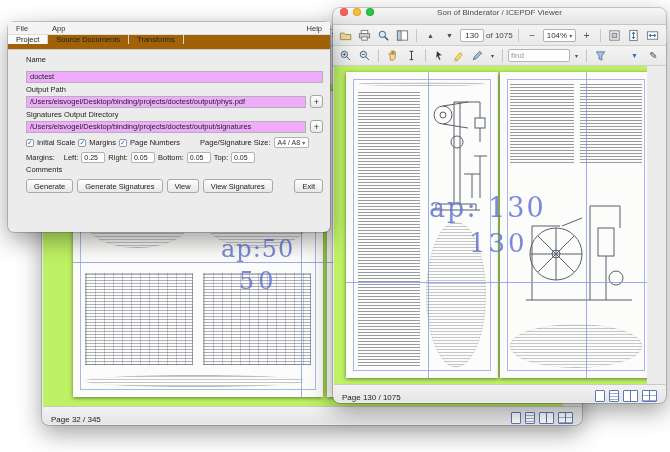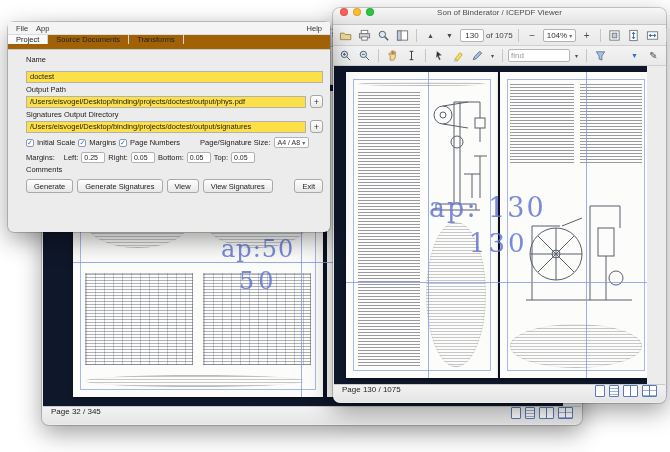--- a/index.html
+++ b/index.html
@@ -22,22 +22,22 @@
 .tbi{width:17px;height:16px;display:flex;align-items:center;justify-content:center;border:1px solid transparent;border-radius:3px;color:#4d4d4d;font-size:8px;flex:0 0 auto}
 .tbi svg{display:block}
 .tbsep{width:1px;height:13px;background:#c6c6c6;margin:0 3px;flex:0 0 auto}
 .tbspacer{flex:1}
 .tbfield{height:13px;background:#fff;border:1px solid #b5b5b5;border-radius:2px;font-size:8px;color:#333;padding:0 2px}
 .pageinput{width:24px;text-align:center}
 .tbtext{font-size:8px;color:#444;white-space:nowrap}
 .zoombox,.selectbox{display:flex;align-items:center;gap:2px;height:13px;border:1px solid #b2b2b2;border-radius:2px;background:#fff;padding:0 3px;font-size:8px;color:#333;white-space:nowrap}
 .findinput{width:62px}
 
-.content{position:absolute;left:1px;right:19px;background:#0f172a;overflow:hidden}
-.statusbar{position:absolute;left:1px;right:1px;bottom:1px;height:18px;background:linear-gradient(#f2f2f2,#e5e5e5);border-top:1px solid #c9c9c9;border-radius:0 0 7px 7px;display:flex;align-items:flex-start;padding:0 8px;font-size:8px;color:#222}
+.content{position:absolute;left:1px;right:19px;background:#bef264;overflow:hidden}
+.statusbar{position:absolute;left:1px;right:1px;bottom:1px;height:18px;background:linear-gradient(#f2f2f2,#e5e5e5);border-top:1px solid #c9c9c9;border-radius:0 0 7px 7px;display:flex;align-items:flex-end;padding:0 8px;font-size:8px;color:#222}
 .viewicons{margin-left:auto;display:flex;gap:4px;align-items:center}
 .vicon{width:10px;height:12px;border:1px solid #5b79b8;border-radius:1px;background:#fff}
 .vicon.lines{background:repeating-linear-gradient(180deg,transparent 0 2px,#9db1d8 2px 3px),#fff}
 .vicon.facing{width:15px;background:linear-gradient(90deg,transparent 0 6px,#5b79b8 6px 7px,transparent 7px),#fff}
 .vicon.grid{width:15px;background:linear-gradient(90deg,transparent 0 6px,#5b79b8 6px 7px,transparent 7px),repeating-linear-gradient(180deg,transparent 0 4px,#9db1d8 4px 5px),#fff}
 
 
 .page{position:absolute;background:#fcfcfa;box-shadow:0 1px 4px rgba(0,0,0,.5)}
 .fake{position:absolute;background:repeating-linear-gradient(180deg,rgba(55,58,72,.5) 0 1px,transparent 1px 3px)}
 .fake.light{opacity:.55}
@@ -45,28 +45,28 @@
 .grect{position:absolute;border:1px solid rgba(132,152,230,.7);z-index:3}
 .gh{position:absolute;height:1px;background:rgba(132,152,230,.8);z-index:3}
 .gv{position:absolute;width:1px;background:rgba(132,152,230,.8);z-index:3}
 .overlay{position:absolute;font-family:"DejaVu Serif",serif;color:rgba(98,117,212,.85);z-index:5;white-space:nowrap}
 .engraving{position:absolute;z-index:2}
 .engraving path,.engraving circle,.engraving rect{stroke:#5a5f6e;stroke-width:1;fill:none}
 
 
 .dlg-titlebar{height:15px;border-radius:6px 6px 0 0}
 .dlg-titlebar .wtitle{font-size:7.5px;letter-spacing:.3px;color:#666}
-.menubar{height:13px;display:flex;align-items:center;gap:8px;padding:0 8px;background:#f4f4f4;border-bottom:1px solid #ddd;font-size:7.5px;color:#333}
+.menubar{height:13px;display:flex;align-items:center;gap:24px;padding:0 8px;background:#f4f4f4;border-bottom:1px solid #ddd;font-size:7.5px;color:#333}
 .menubar .spacer{flex:1}
 .tabsrow{height:15px;display:flex;align-items:flex-start;background:#a16207;border-bottom:1px solid #ccc}
 .tab{display:flex;align-items:center;padding:0 8px;font-size:7.5px;color:#222;border-right:1px solid #d5d5d5}
 .tab.active{background:#fafafa}
 .form{padding:3px 7px 0 18px}
 .flabel{font-size:7.5px;color:#222;margin:2px 0 1px}
-.finput{width:100%;height:12px;font-size:7.5px;padding:0 3px;border:1px solid #b2b2b2;border-radius:0;background:#fde047;color:#222}
+.finput{width:100%;height:12px;font-size:7.5px;padding:0 3px;border:1px solid #b2b2b2;border-radius:0;background:#f0abfc;color:#222}
 .frow{display:flex;gap:4px;align-items:center}
 .frow .finput{flex:1;width:auto}
 .addbtn{width:13px;height:13px;border:1px solid #a5a5a5;border-radius:3px;background:linear-gradient(#fff,#e8e8e8);font-size:9px;display:flex;align-items:center;justify-content:center;color:#333;flex:0 0 auto}
 .orow{display:flex;align-items:center;gap:3px;margin-top:4px;font-size:7.5px;white-space:nowrap}
 .cb{width:8px;height:8px;border:1px solid #8a9ab5;border-radius:2px;background:#fff;display:flex;align-items:center;justify-content:center;font-size:7px;font-weight:bold;color:#2b6fd0;line-height:1;flex:0 0 auto}
 .ilabel{font-size:7.5px;color:#222;white-space:nowrap}
 .numinput{width:24px;height:11px;font-size:7px;padding:0 2px;border:1px solid #b2b2b2;border-radius:2px;background:#fff;color:#222}
 .ssel{height:11px;font-size:7px}
 .commentsbox{height:26px;border:1px solid #b0b0b0;border-radius:2px;background:#fff;font-size:7.5px;padding:2px 3px;color:#222;overflow:hidden}
 .btnrow{display:flex;gap:4px;align-items:center;margin-top:5px}

